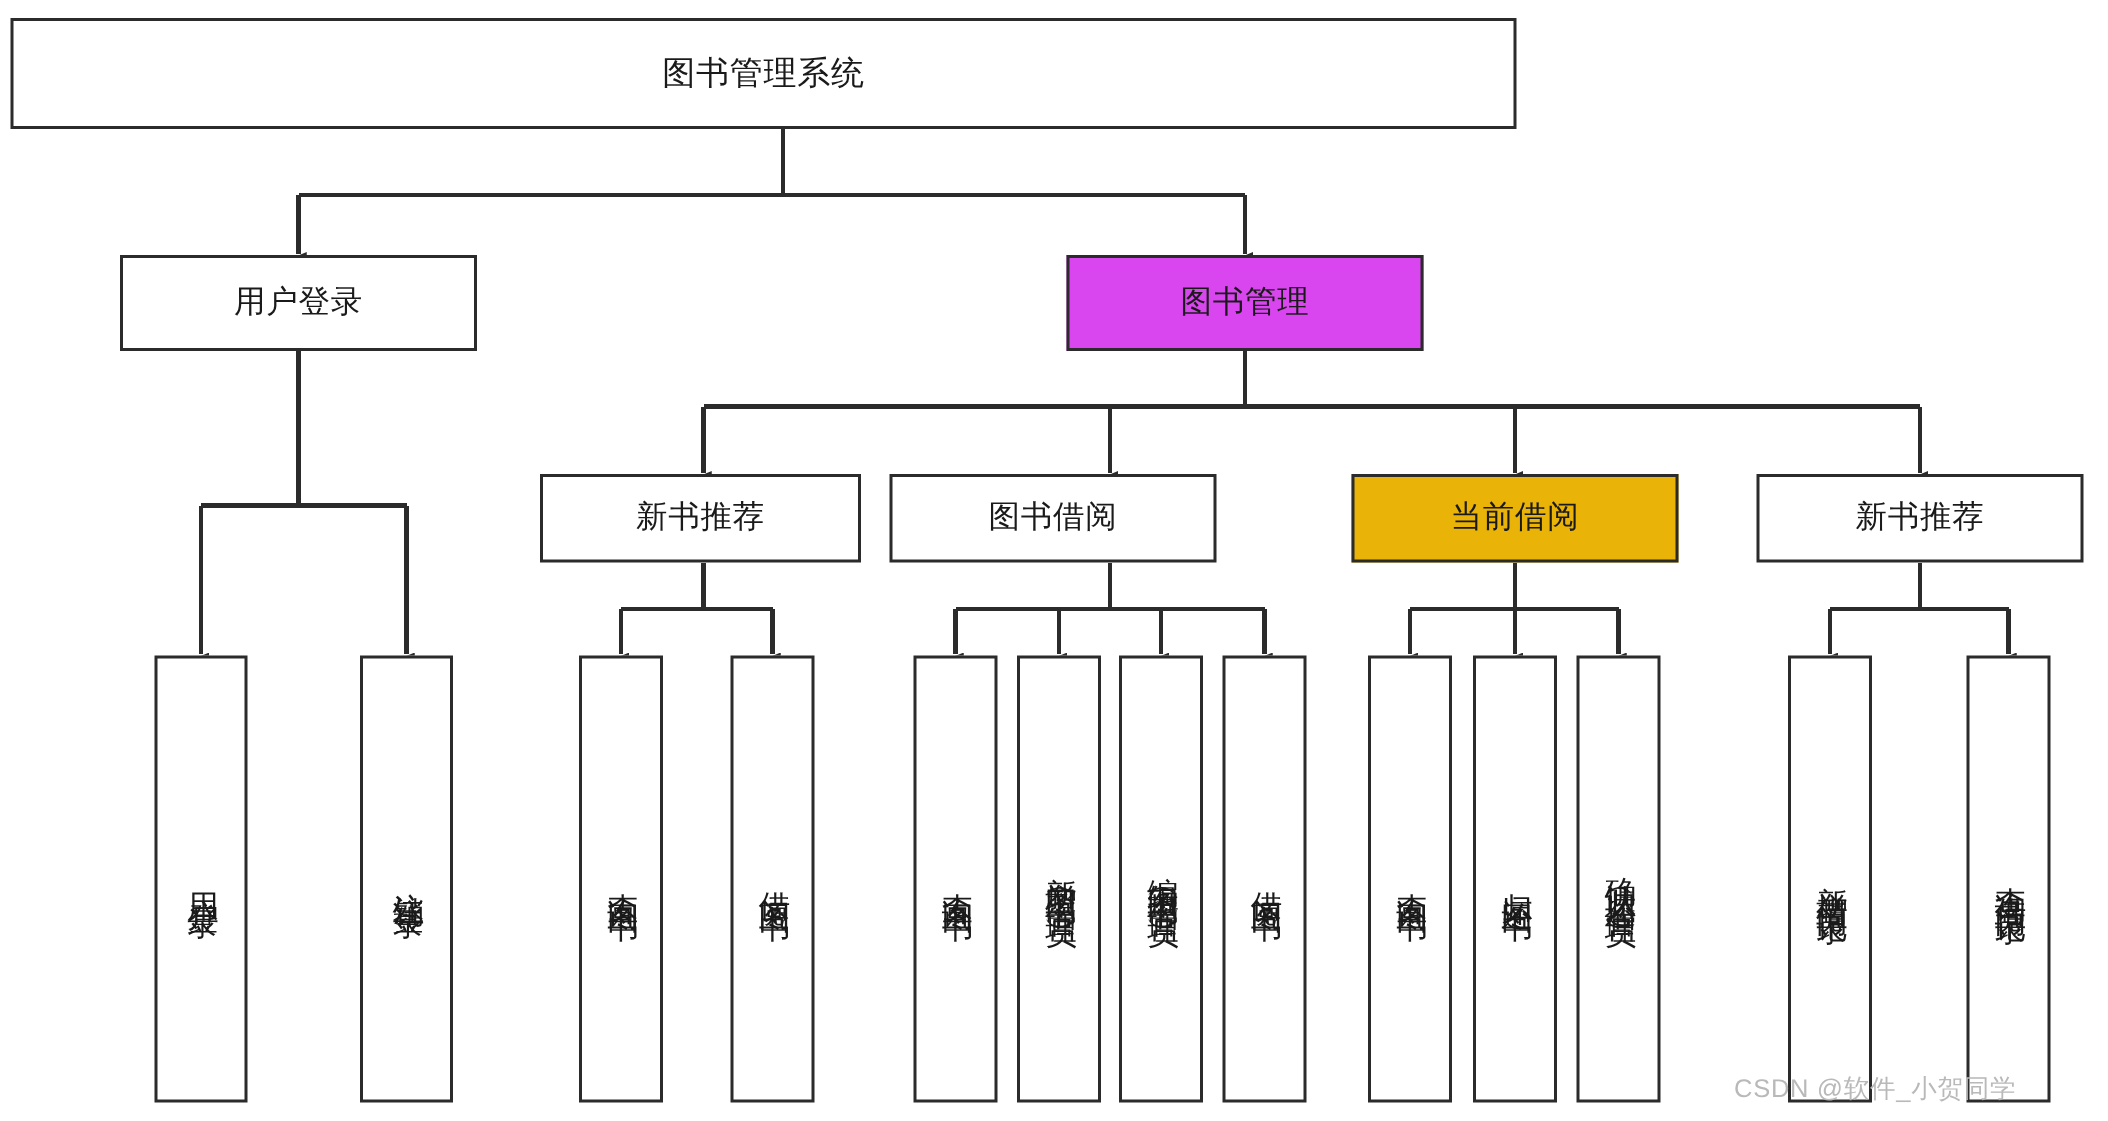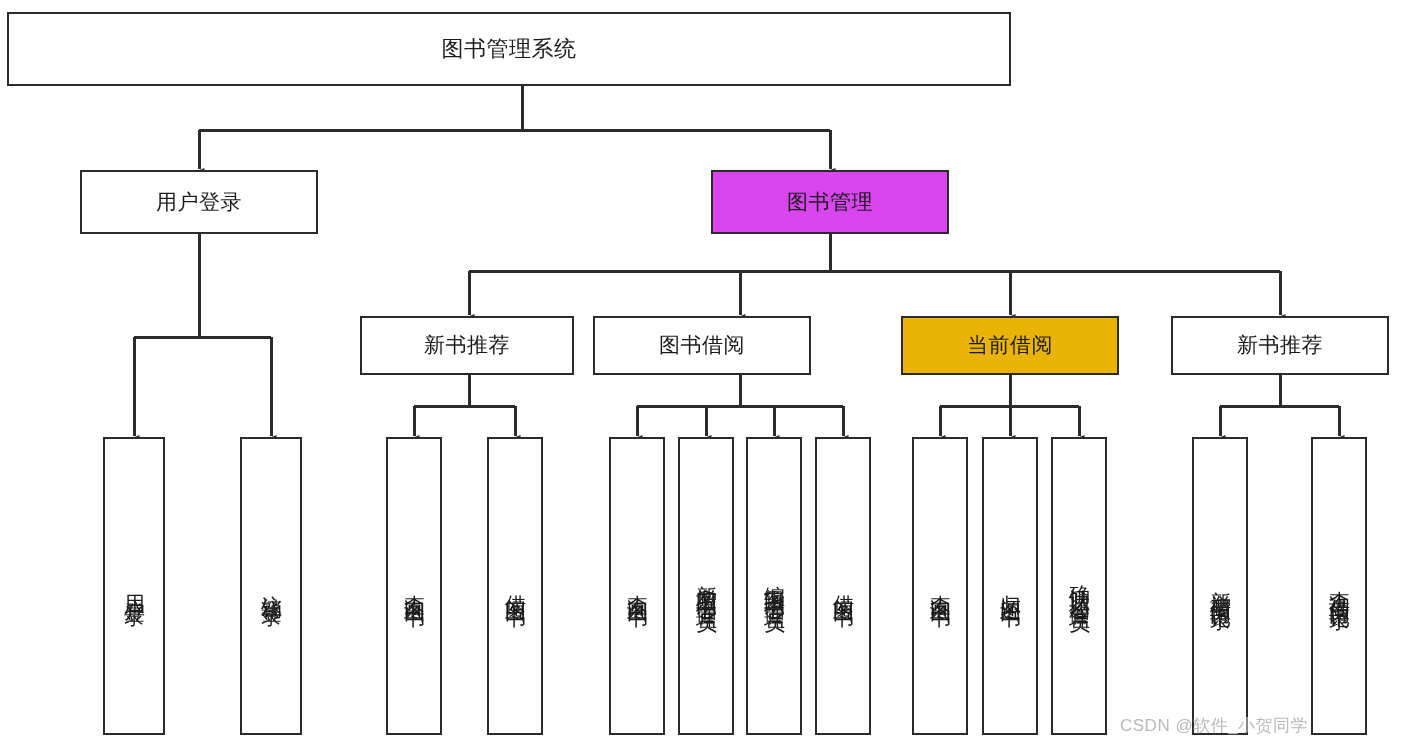--- a/index.html
+++ b/index.html
@@ -166,14 +166,14 @@
         <span class="node-label" style="color: rgb(26, 26, 26);">确认归还（管理员）</span>
       </div>
       <div class="node-box vertical" style="left: 1192px; top: 437px; width: 56px; height: 298px; border-color: rgb(43, 43, 43); background: rgb(255, 255, 255);">
         <span class="node-label" style="color: rgb(26, 26, 26);">新增借阅记录</span>
       </div>
       <div class="node-box vertical" style="left: 1311px; top: 437px; width: 56px; height: 298px; border-color: rgb(43, 43, 43); background: rgb(255, 255, 255);">
         <span class="node-label" style="color: rgb(26, 26, 26);">查询借阅记录</span>
       </div>
     </div>
 
-  <div class="watermark" style="left: 1120px; top: 714px; color: rgb(185, 185, 185);">CSDN @软件_小贺同学</div>
+  <div class="watermark" style="left: 1156px; top: 714px; color: rgb(185, 185, 185);">CSDN @软件_小贺同学</div>
 </div>
 
 </body></html>

